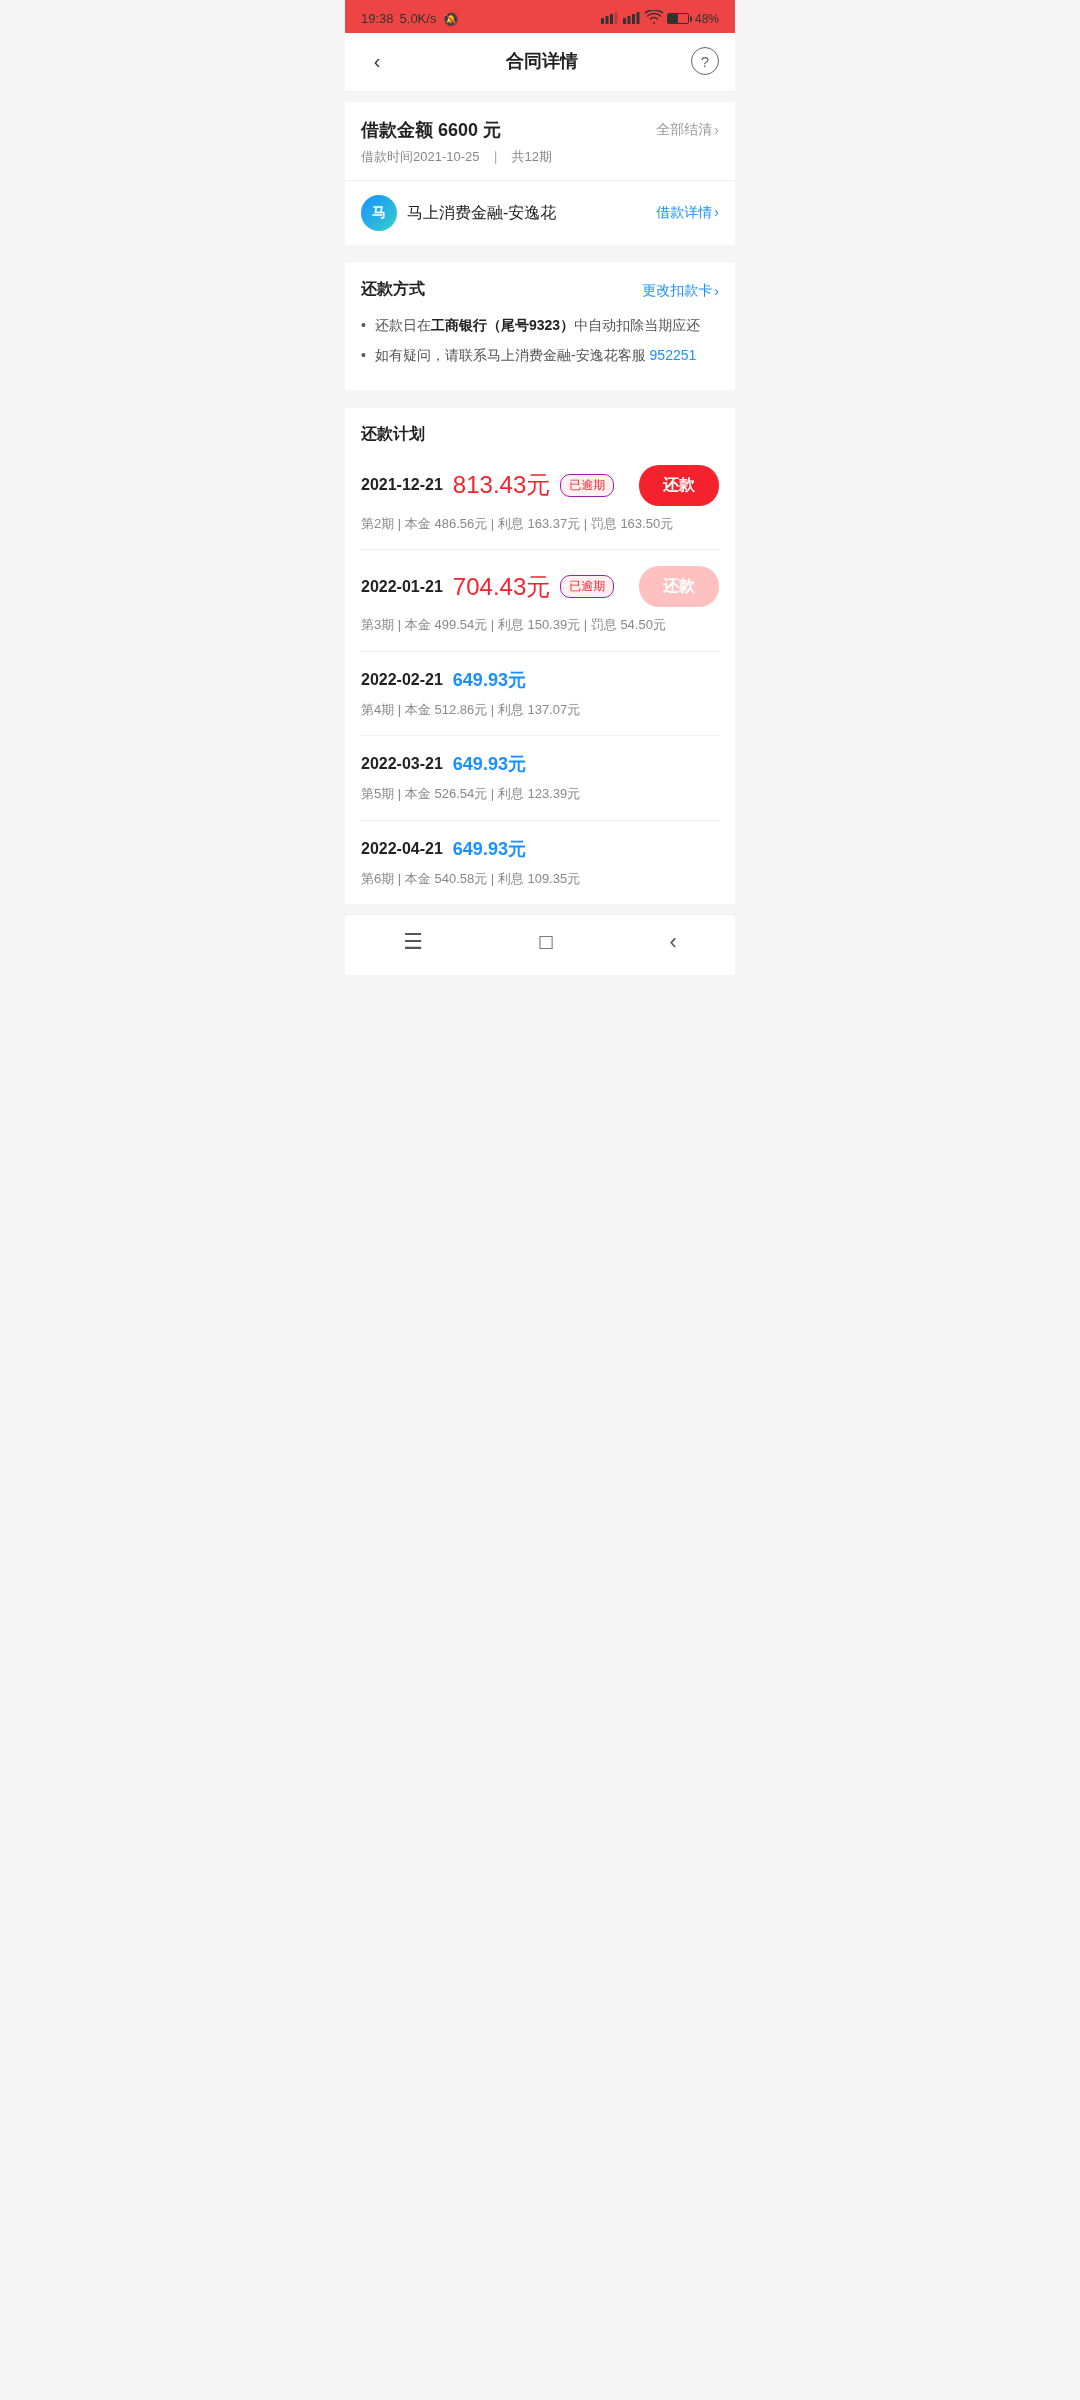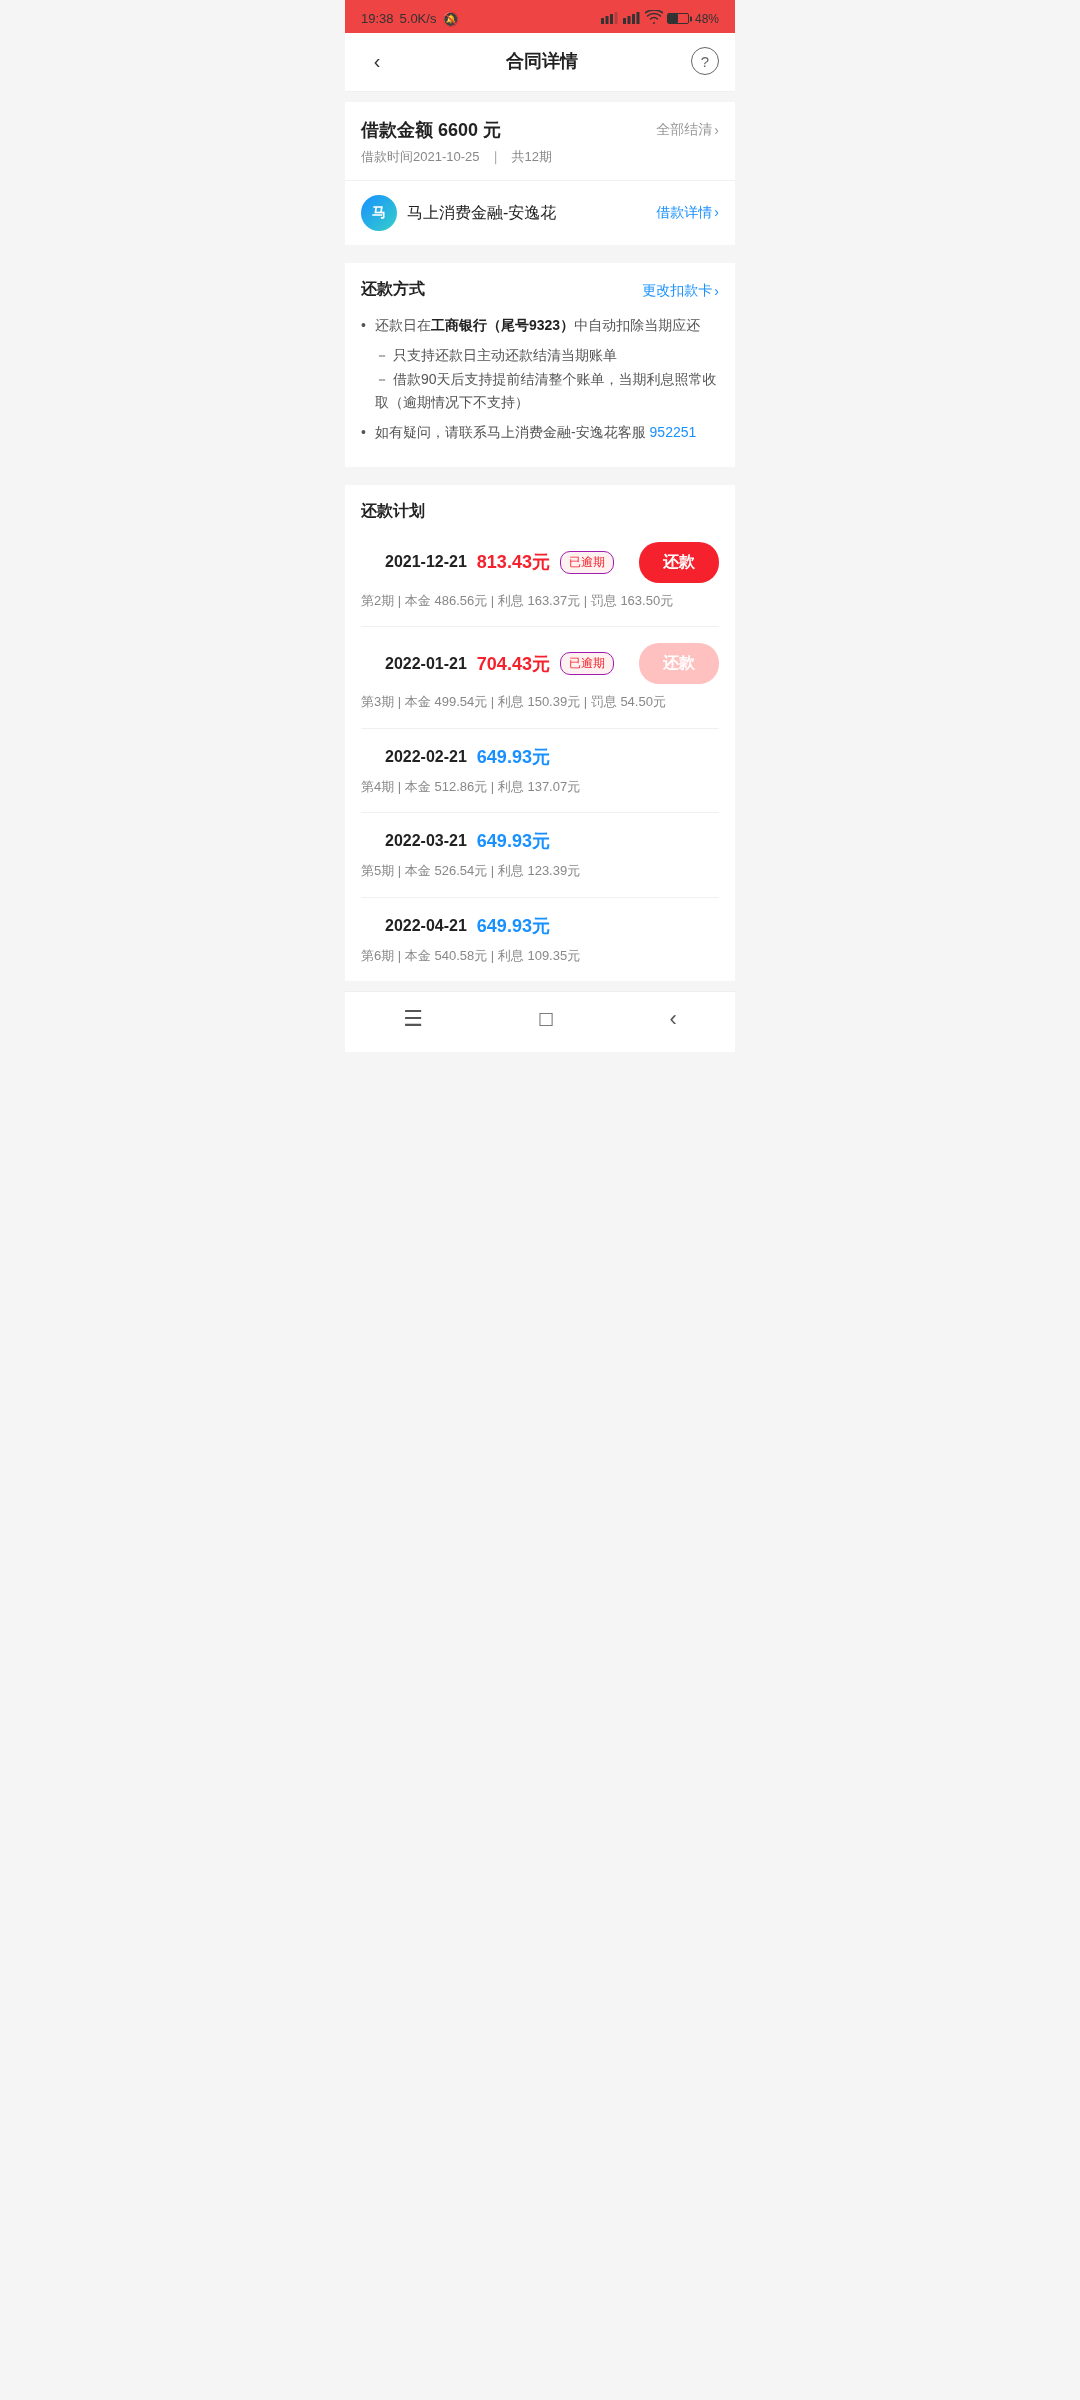--- a/index.html
+++ b/index.html
@@ -147,23 +147,23 @@
       padding: 16px 0;
       border-bottom: 1px solid #f0f0f0;
     }
     .plan-item:last-child { border-bottom: none; }
 
     .plan-row-top {
       display: flex; align-items: center; justify-content: space-between;
       margin-bottom: 8px;
     }
     .plan-date { font-size: 16px; font-weight: 600; color: #222; }
-    .plan-amount-overdue { font-size: 18px; font-weight: 700; color: #f5222d; }
+    .plan-amount-overdue { font-size: 24px; font-weight: 400; color: #f5222d; }
     .plan-amount-normal { font-size: 18px; font-weight: 700; color: #1890ff; text-align: center; }
-    .plan-left { display: flex; align-items: center; gap: 10px; margin-left: 24px; }
+    .plan-left { display: flex; align-items: center; gap: 10px; }
     .overdue-badge {
       background: #fff1f0; border: 1px solid #a21caf;
       color: #f5222d; font-size: 12px;
       padding: 2px 8px; border-radius: 10px;
     }
     .repay-btn-active {
       background: #f5222d; color: #fff;
       border: none; border-radius: 20px;
       padding: 10px 24px; font-size: 16px; font-weight: 600;
       cursor: pointer;
@@ -272,26 +272,20 @@
     <div class="section-title">还款方式</div>
     <div class="change-card">
       <span>更改扣款卡</span>
       <span>›</span>
     </div>
   </div>
   <ul class="bullet-list">
     <li>
       还款日在<span class="bank-highlight">工商银行（尾号9323）</span>中自动扣除当期应还
     </li>
-    <li class="no-bullet">
-      <div style="padding-left:0">
-        <div>－ 只支持还款日主动还款结清当期账单</div>
-        <div>－ 借款90天后支持提前结清整个账单，当期利息照常收取（逾期情况下不支持）</div>
-      </div>
-    </li>
     <li>
       如有疑问，请联系马上消费金融-安逸花客服 <span class="phone-link">952251</span>
     </li>
   </ul>
 </div>
 
 <div class="divider"></div>
 
 <div class="repay-plan section-white">
   <div class="section-title" style="margin-bottom:4px;">还款计划</div>

